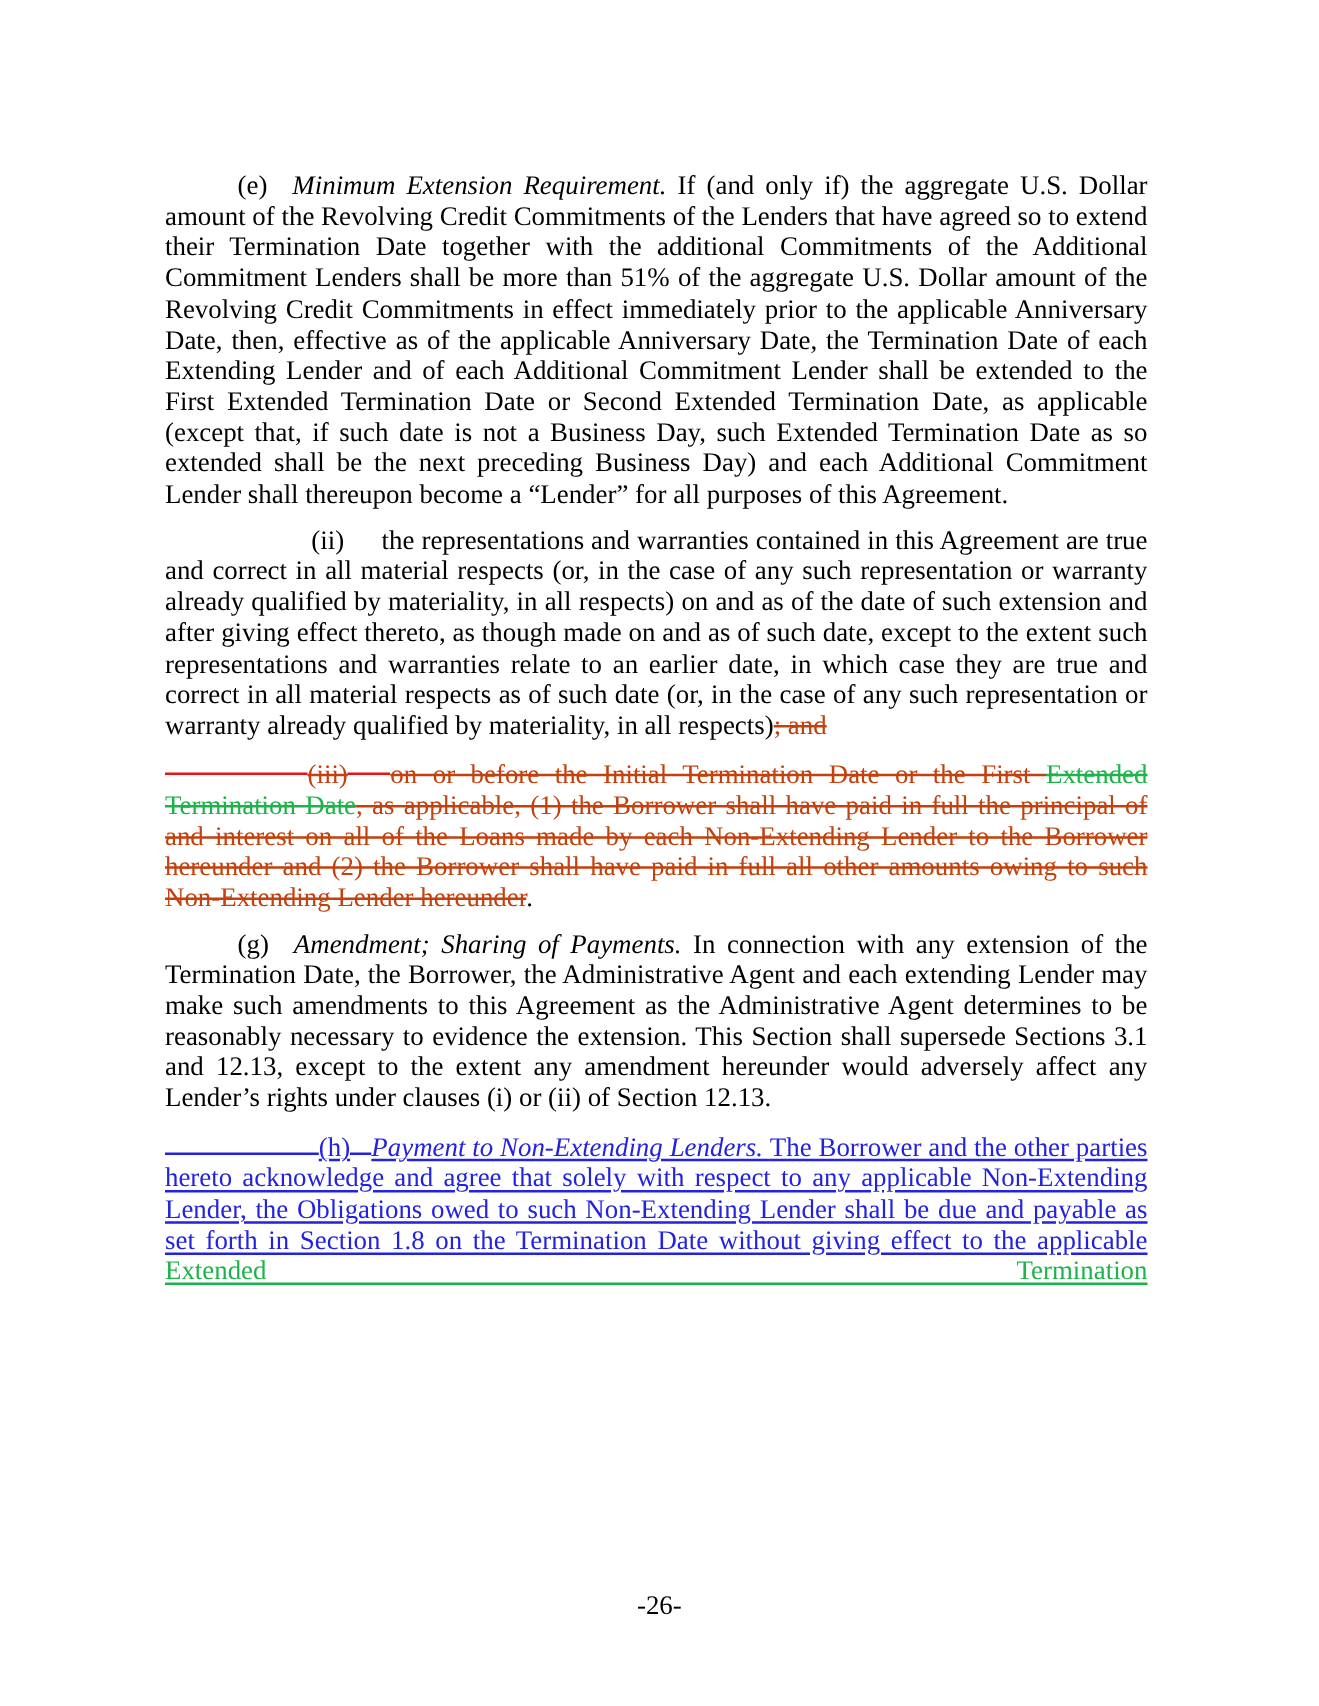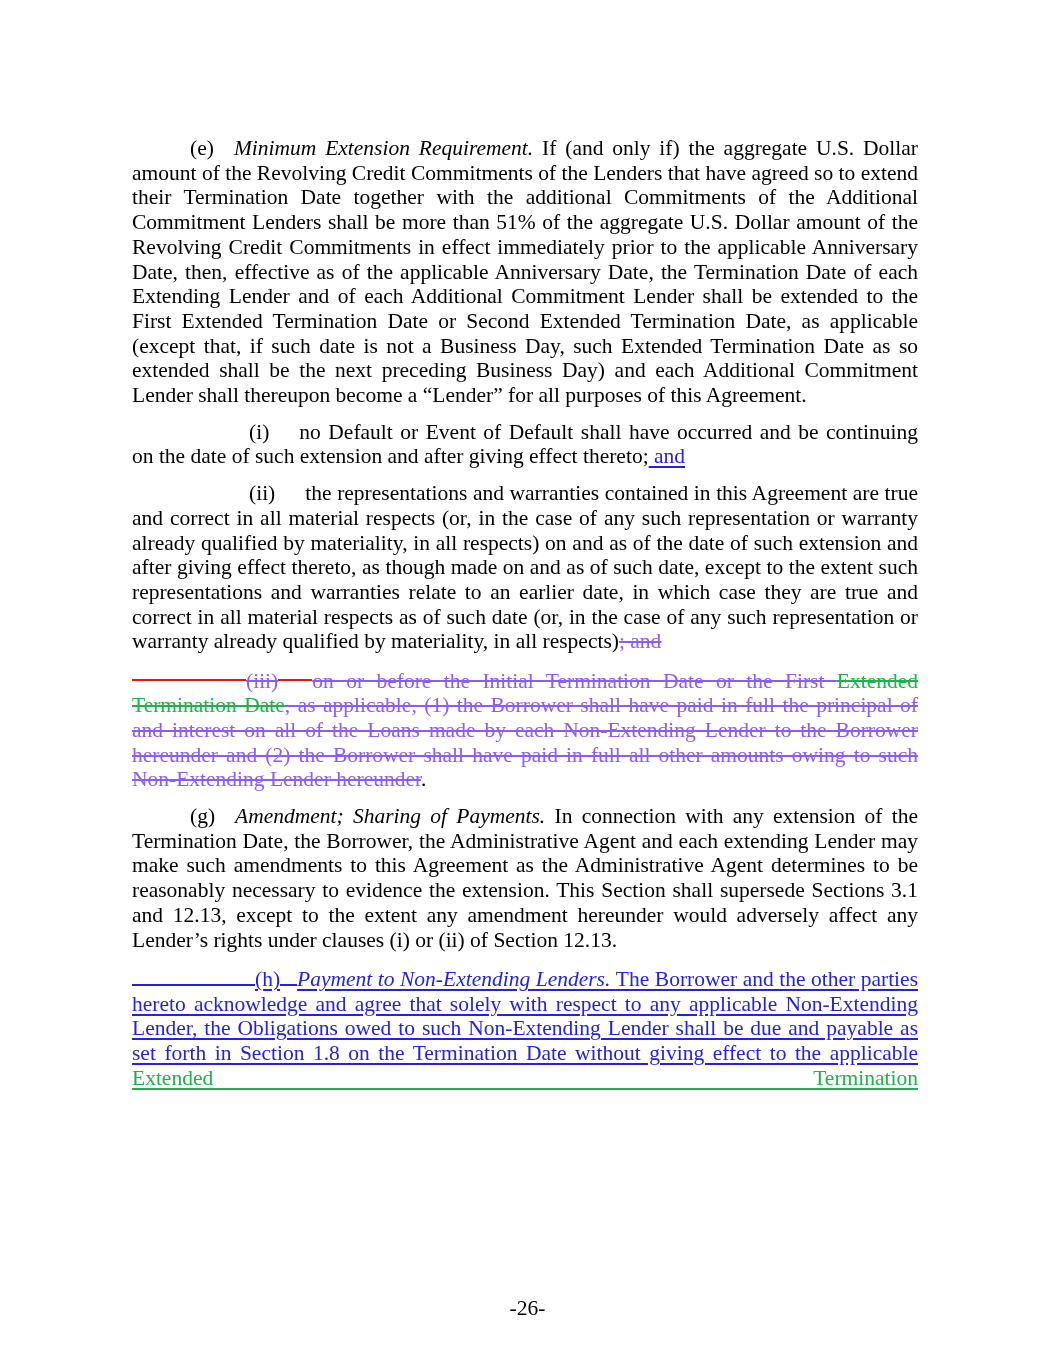--- a/index.html
+++ b/index.html
@@ -41,21 +41,21 @@
   .lead-ins, .tab-ins {
     display: inline-block; height: 1em; vertical-align: baseline;
     background: linear-gradient(#2222e0,#2222e0) 0 100% / 100% 2px no-repeat;
   }
   .lead-ins { width: 123px; }
   .tab-ins  { width: 17px; }
 
   .hd { font-style: italic; }
 
   .del {
-    color: #8b5cf6;
+    color: #c2410c;
     text-decoration: line-through;
     text-decoration-thickness: 2px;
   }
   .del-g {
     color: #1db34a;
     text-decoration: line-through;
     text-decoration-thickness: 2px;
   }
   .ins {
     color: #2222e0;
@@ -70,32 +70,30 @@
     text-underline-offset: 3px;
   }
   .p-h { text-align-last: justify; }
 
   .footer {
     position: absolute;
     top: 1272px;
     left: 0;
     width: 1055px;
     text-align: center;
-    margin-top: 24px;
   }
 </style>
 </head>
 <body>
 
 <div class="content">
 
   <p class="para main"><span>(e)</span><span class="tab"></span><i class="hd">Minimum Extension Requirement.</i> <span>If (and only if) the aggregate U.S. Dollar amount of the Revolving Credit Commitments of the Lenders that have agreed so to extend their Termination Date together with the additional Commitments of the Additional Commitment Lenders shall be more than 51% of the aggregate U.S. Dollar amount of the Revolving Credit Commitments in effect immediately prior to the applicable Anniversary Date, then, effective as of the applicable Anniversary Date, the Termination Date of each Extending Lender and of each Additional Commitment Lender shall be extended to the First Extended Termination Date or Second Extended Termination Date, as applicable (except that, if such date is not a Business Day, such Extended Termination Date as so extended shall be the next preceding Business Day) and each Additional Commitment Lender shall thereupon become a “Lender” for all purposes of this Agreement.</span></p>
 
 
-  <p class="para sub mt1"><span>(i)</span><span class="tab-sub"></span><span>no Default or Event of Default shall have occurred and be continuing on the date of such extension and after giving effect thereto;</span><span class="ins"> and</span></p>
 
   <p class="para sub mt1"><span>(ii)</span><span class="tab-sub"></span><span>the representations and warranties contained in this Agreement are true and correct in all material respects (or, in the case of any such representation or warranty already qualified by materiality, in all respects) on and as of the date of such extension and after giving effect thereto, as though made on and as of such date, except to the extent such representations and warranties relate to an earlier date, in which case they are true and correct in all material respects as of such date (or, in the case of any such representation or warranty already qualified by materiality, in all respects)</span><span class="del">; and</span></p>
 
   <p class="para sub no-indent mt1"><span class="lead-strike"></span><span class="del">(iii)</span><span class="tab-strike"></span><span class="del">on or before the Initial Termination Date or the First </span><span class="del-g">Extended Termination Date</span><span class="del">, as applicable, (1) the Borrower shall have paid in full the principal of and interest on all of the Loans made by each Non-Extending Lender to the Borrower hereunder and (2) the Borrower shall have paid in full all other amounts owing to such Non-Extending Lender hereunder</span><span>.</span></p>
 
   <p class="para main mt3"><span>(g)</span><span class="tab"></span><i class="hd">Amendment; Sharing of Payments.</i> <span>In connection with any extension of the Termination Date, the Borrower, the Administrative Agent and each extending Lender may make such amendments to this Agreement as the Administrative Agent determines to be reasonably necessary to evidence the extension.  This Section shall supersede Sections 3.1 and 12.13, except to the extent any amendment hereunder would adversely affect any Lender’s rights under clauses (i) or (ii) of Section 12.13.</span></p>
 
   <p class="para main no-indent mt1 p-h"><span class="lead-ins"></span><span class="ins">(h)</span><span class="tab-ins"></span><i class="hd ins">Payment to Non-Extending Lenders. </i><span class="ins">The Borrower and the other parties hereto acknowledge and agree that solely with respect to any applicable Non-Extending Lender, the Obligations owed to such Non-Extending Lender shall be due and payable as set forth in Section 1.8 on the Termination Date without giving effect to the applicable </span><span class="ins-g">Extended Termination</span></p>
 
 </div>

